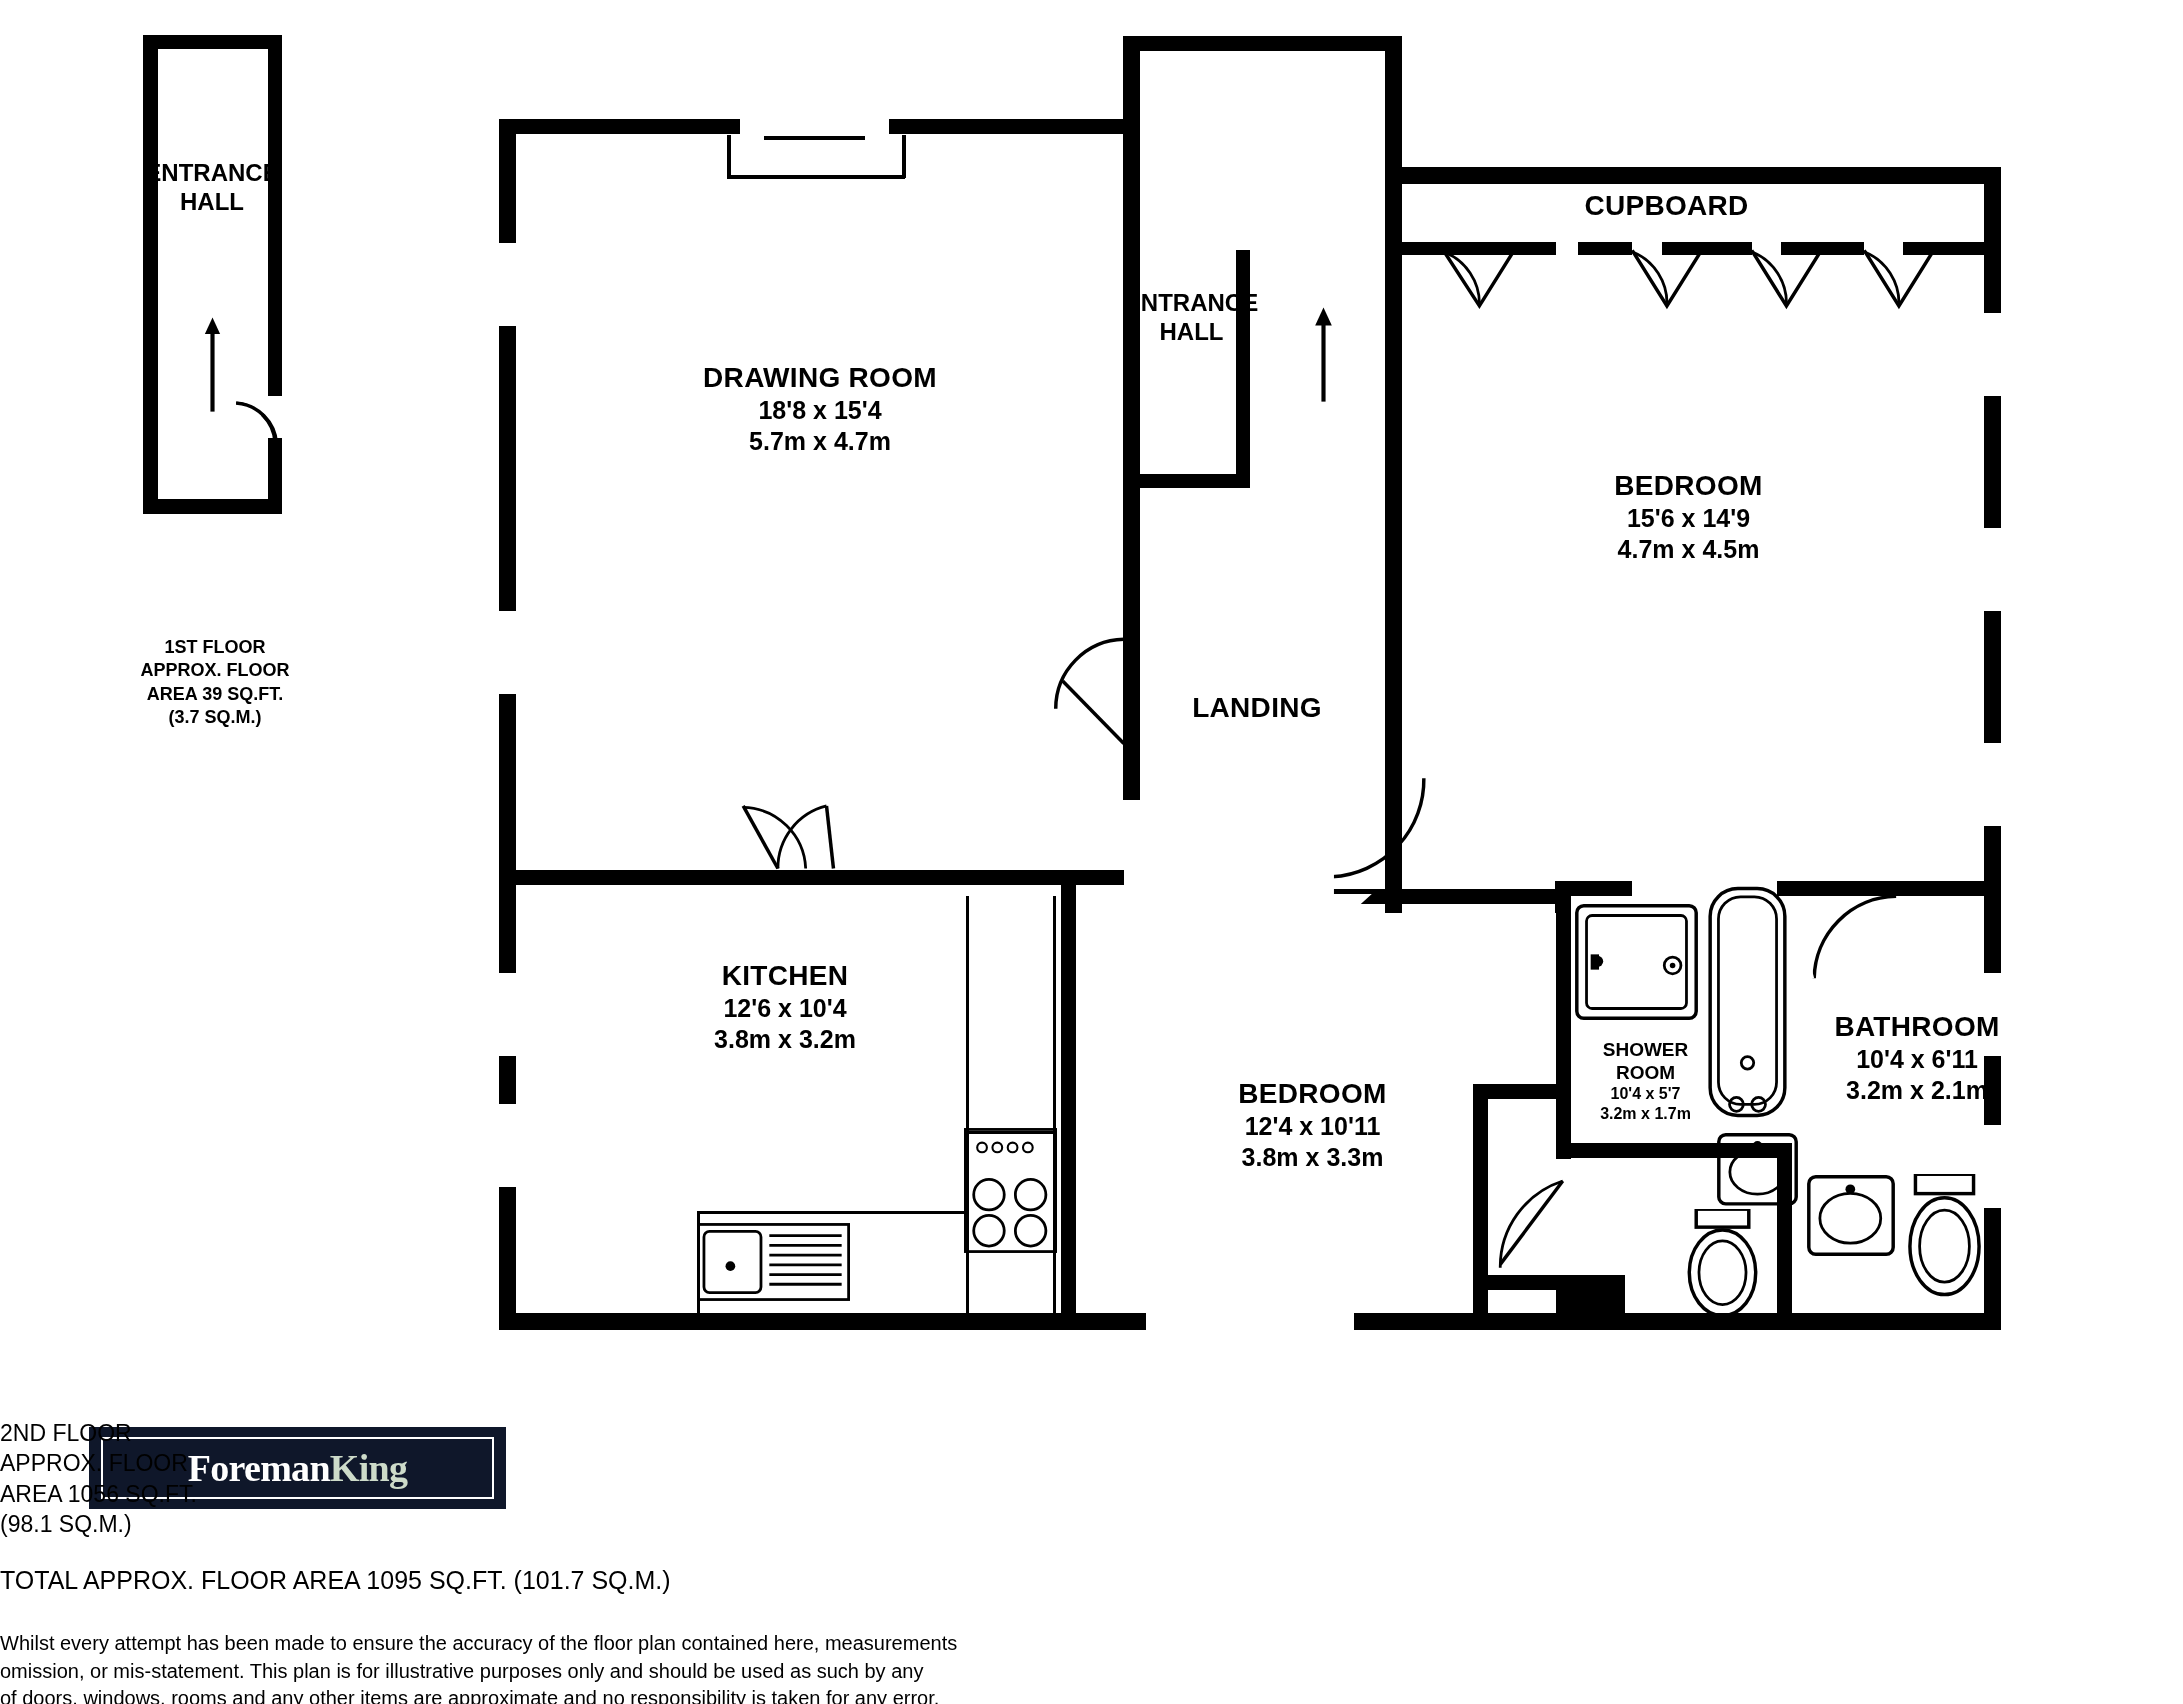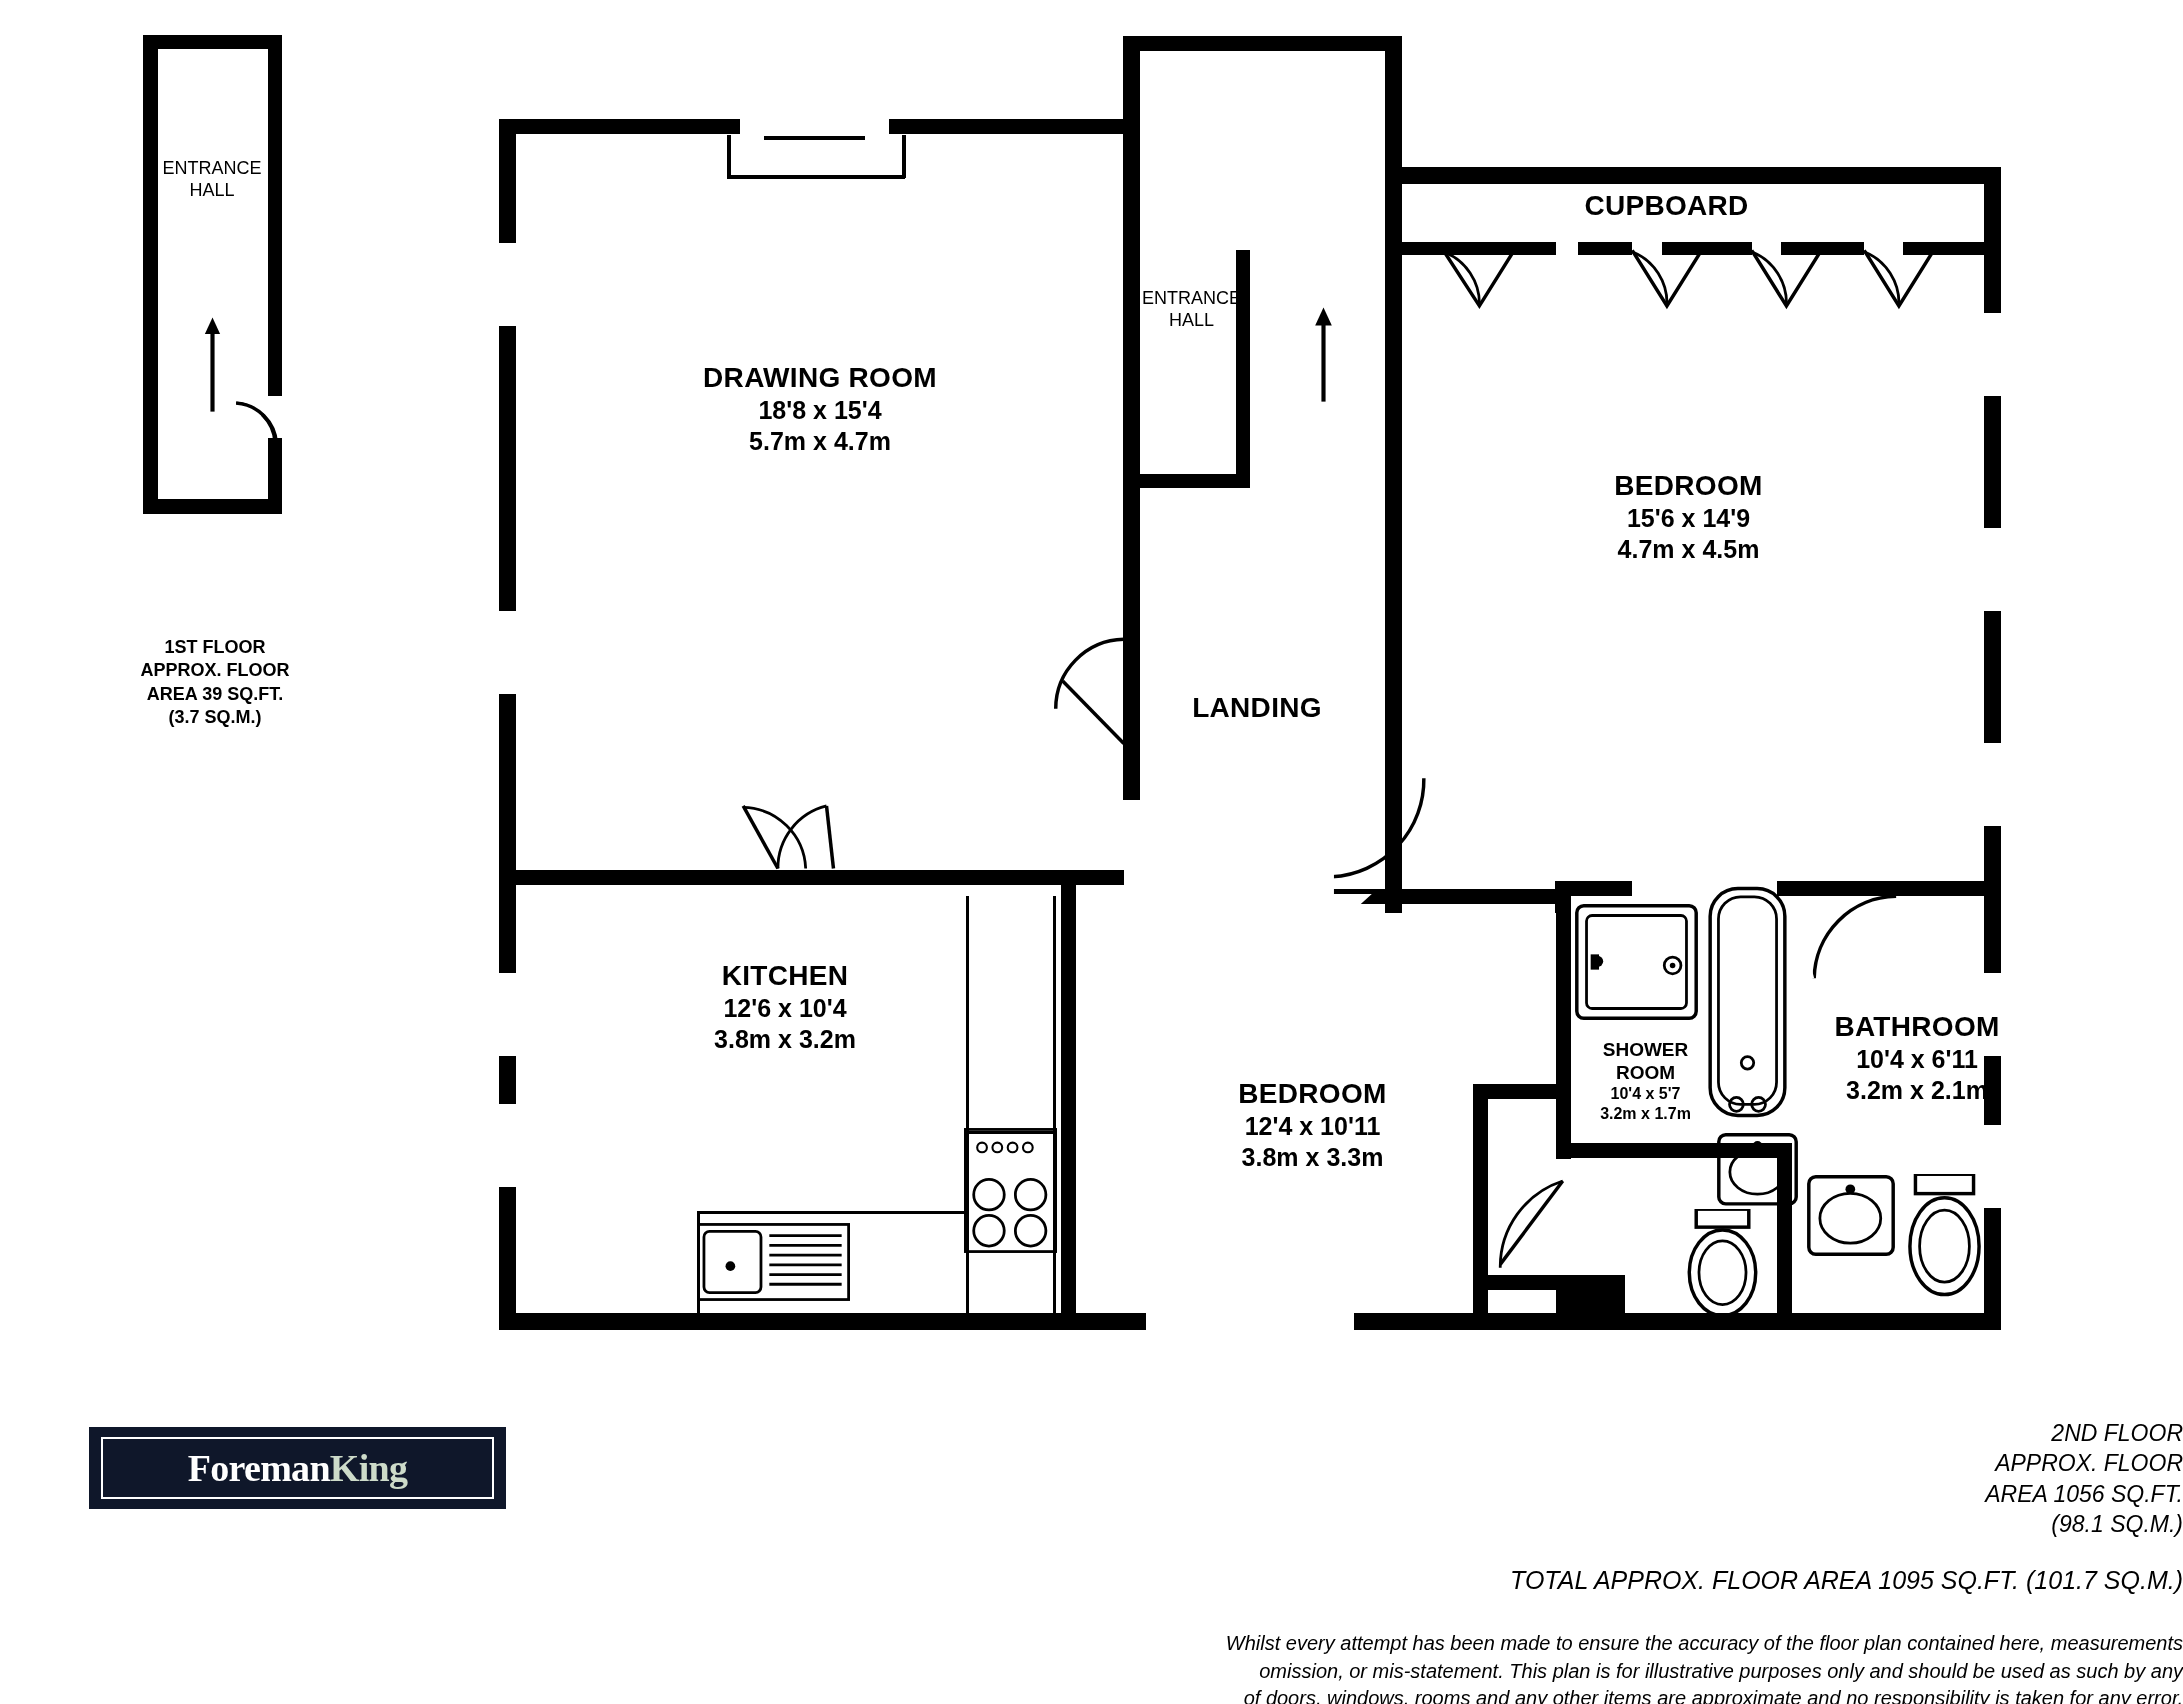--- a/index.html
+++ b/index.html
@@ -40,22 +40,22 @@
   .room-name {
     font-size: 28px;
     font-weight: bold;
     letter-spacing: 0.3px;
   }
   .room-dims {
     font-size: 25px;
     font-weight: bold;
   }
   .small-name {
-    font-size: 18px;
-    font-weight: normal;
+    font-size: 24px;
+    font-weight: bold;
   }
   .small-dims {
     font-size: 16px;
     font-weight: bold;
   }
   .tiny-name {
     font-size: 19px;
     font-weight: bold;
   }
   .note {
@@ -63,22 +63,21 @@
     text-align: center;
     font-size: 18px;
     line-height: 1.30;
     font-weight: bold;
     color: #000000;
   }
   .footer-block {
     position: absolute;
     left: 0;
     width: 2183px;
-    text-align: right;
-    font-style: italic;
+    text-align: left;
   }
   .footer-line1 {
     font-size: 23px;
     line-height: 1.32;
     font-weight: normal;
   }
   .footer-total {
     font-size: 25px;
     font-weight: normal;
   }

